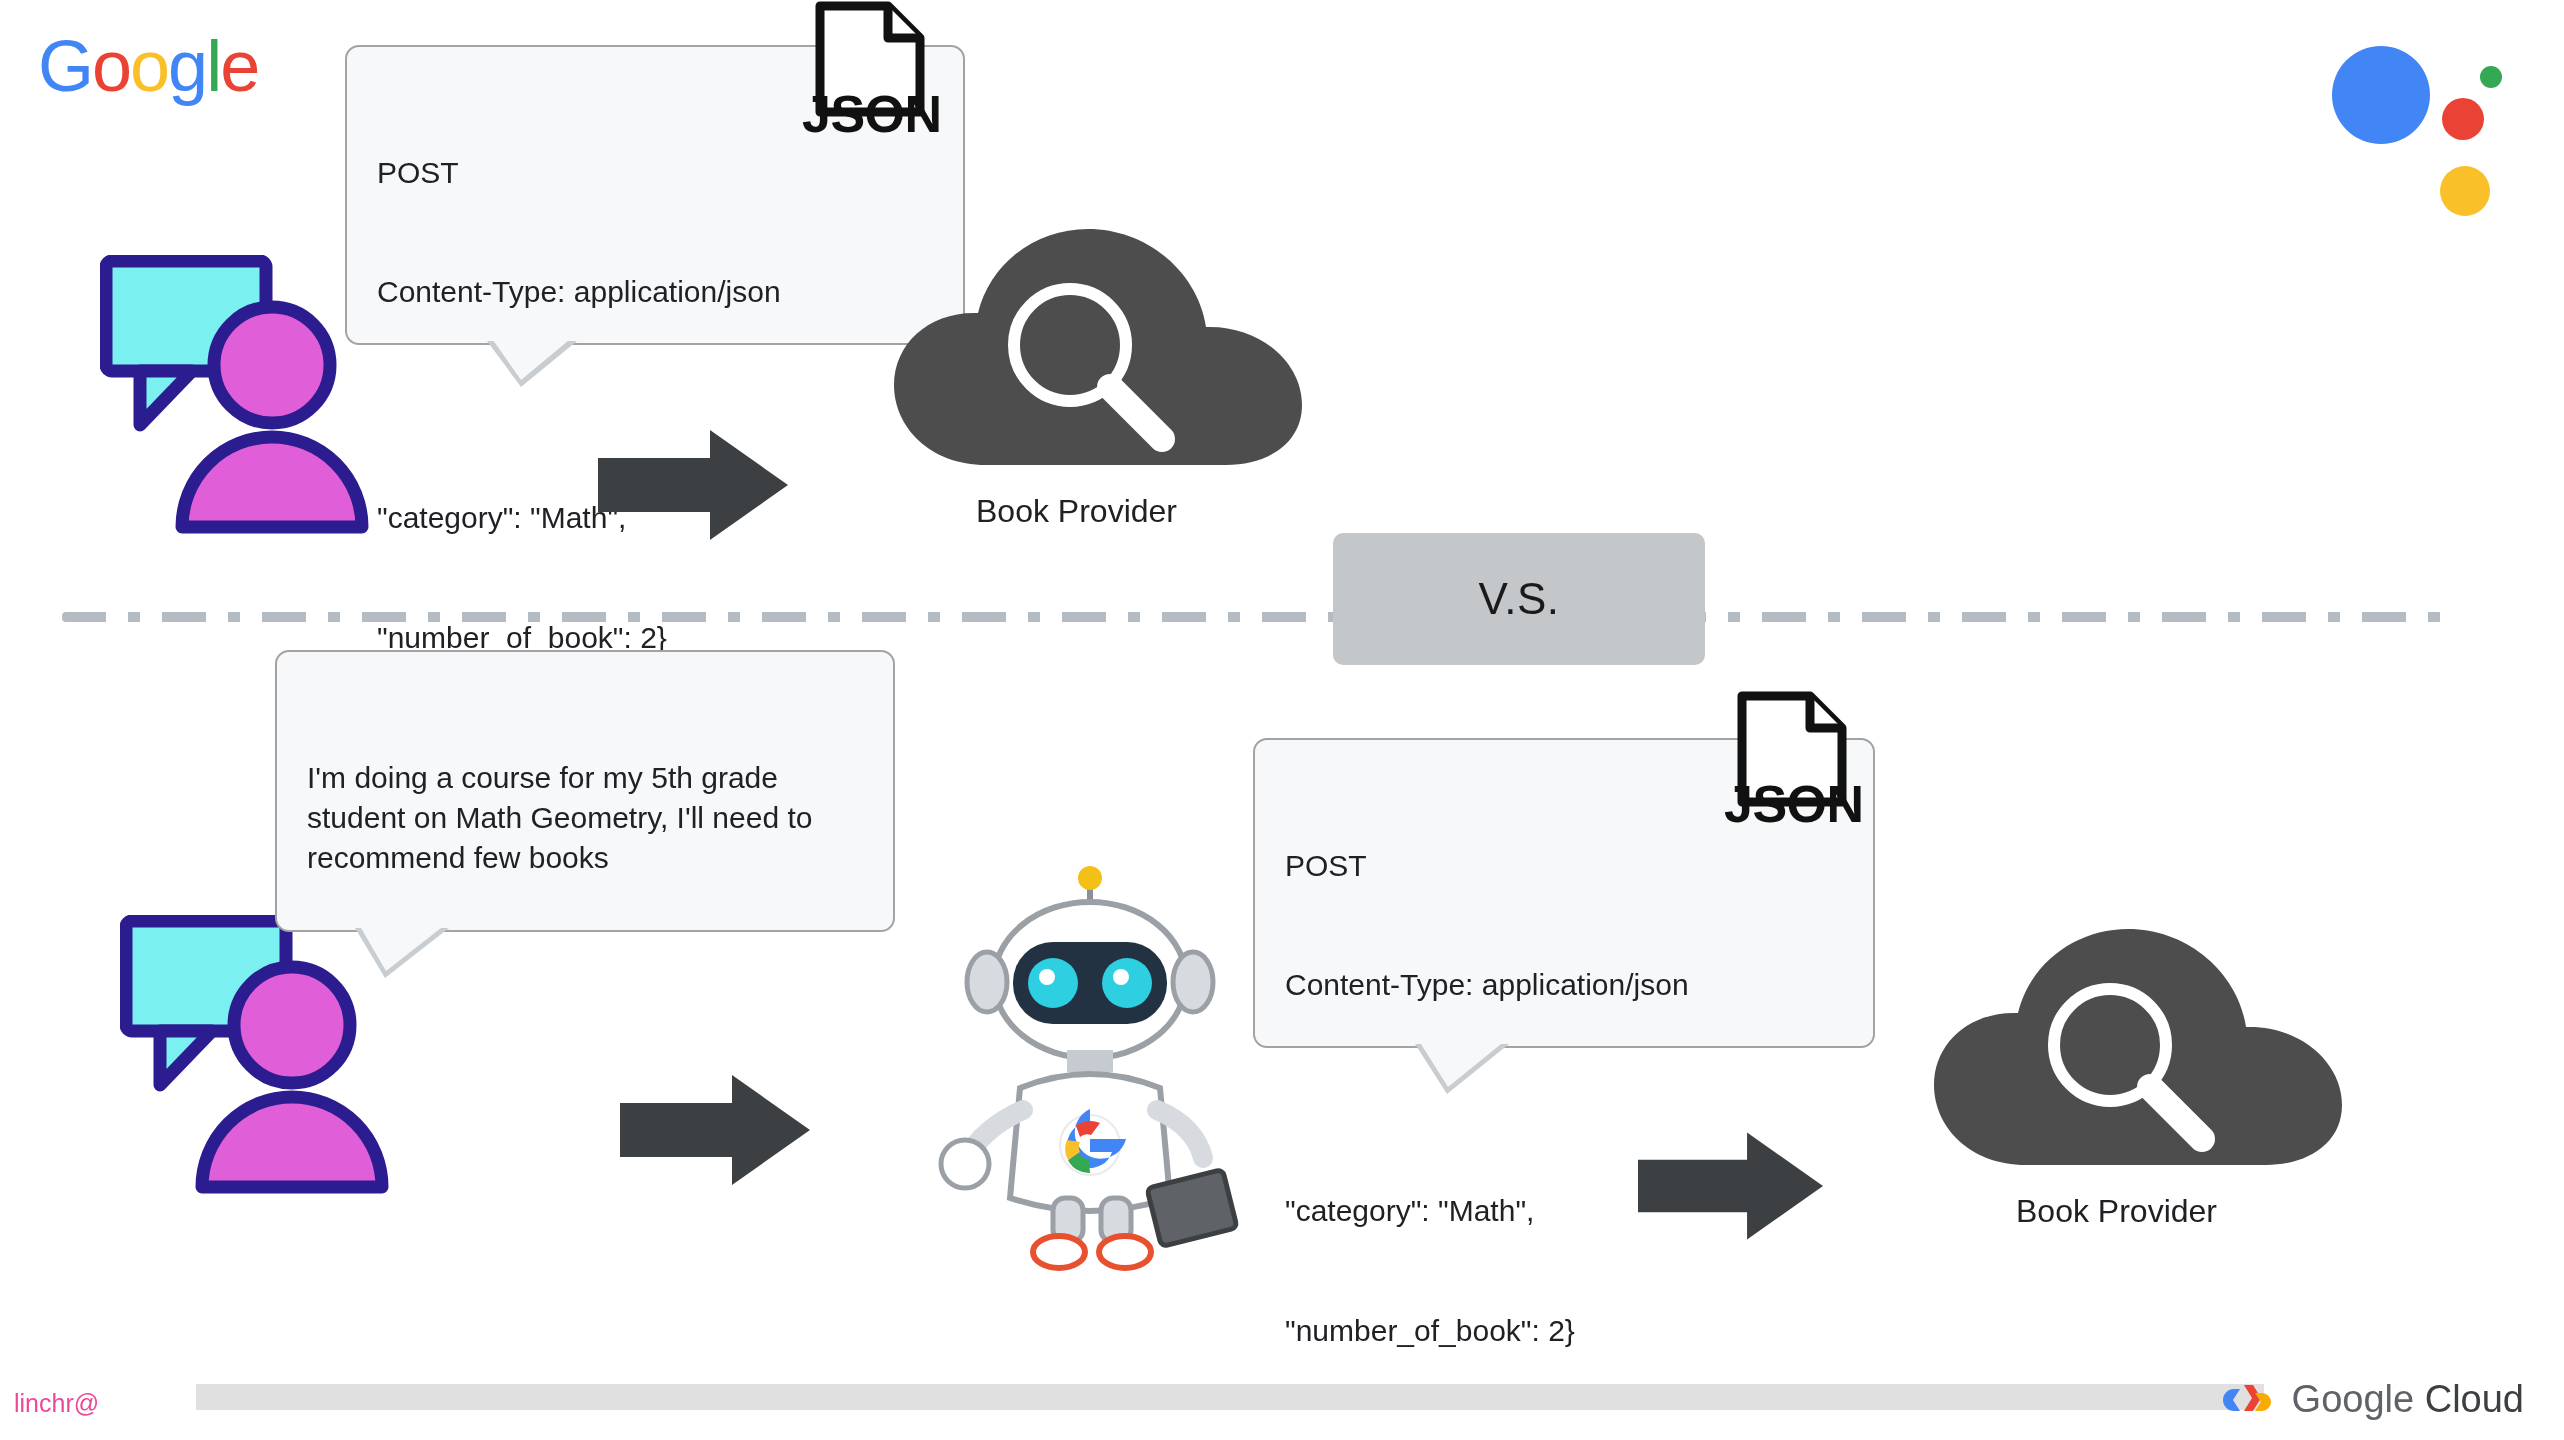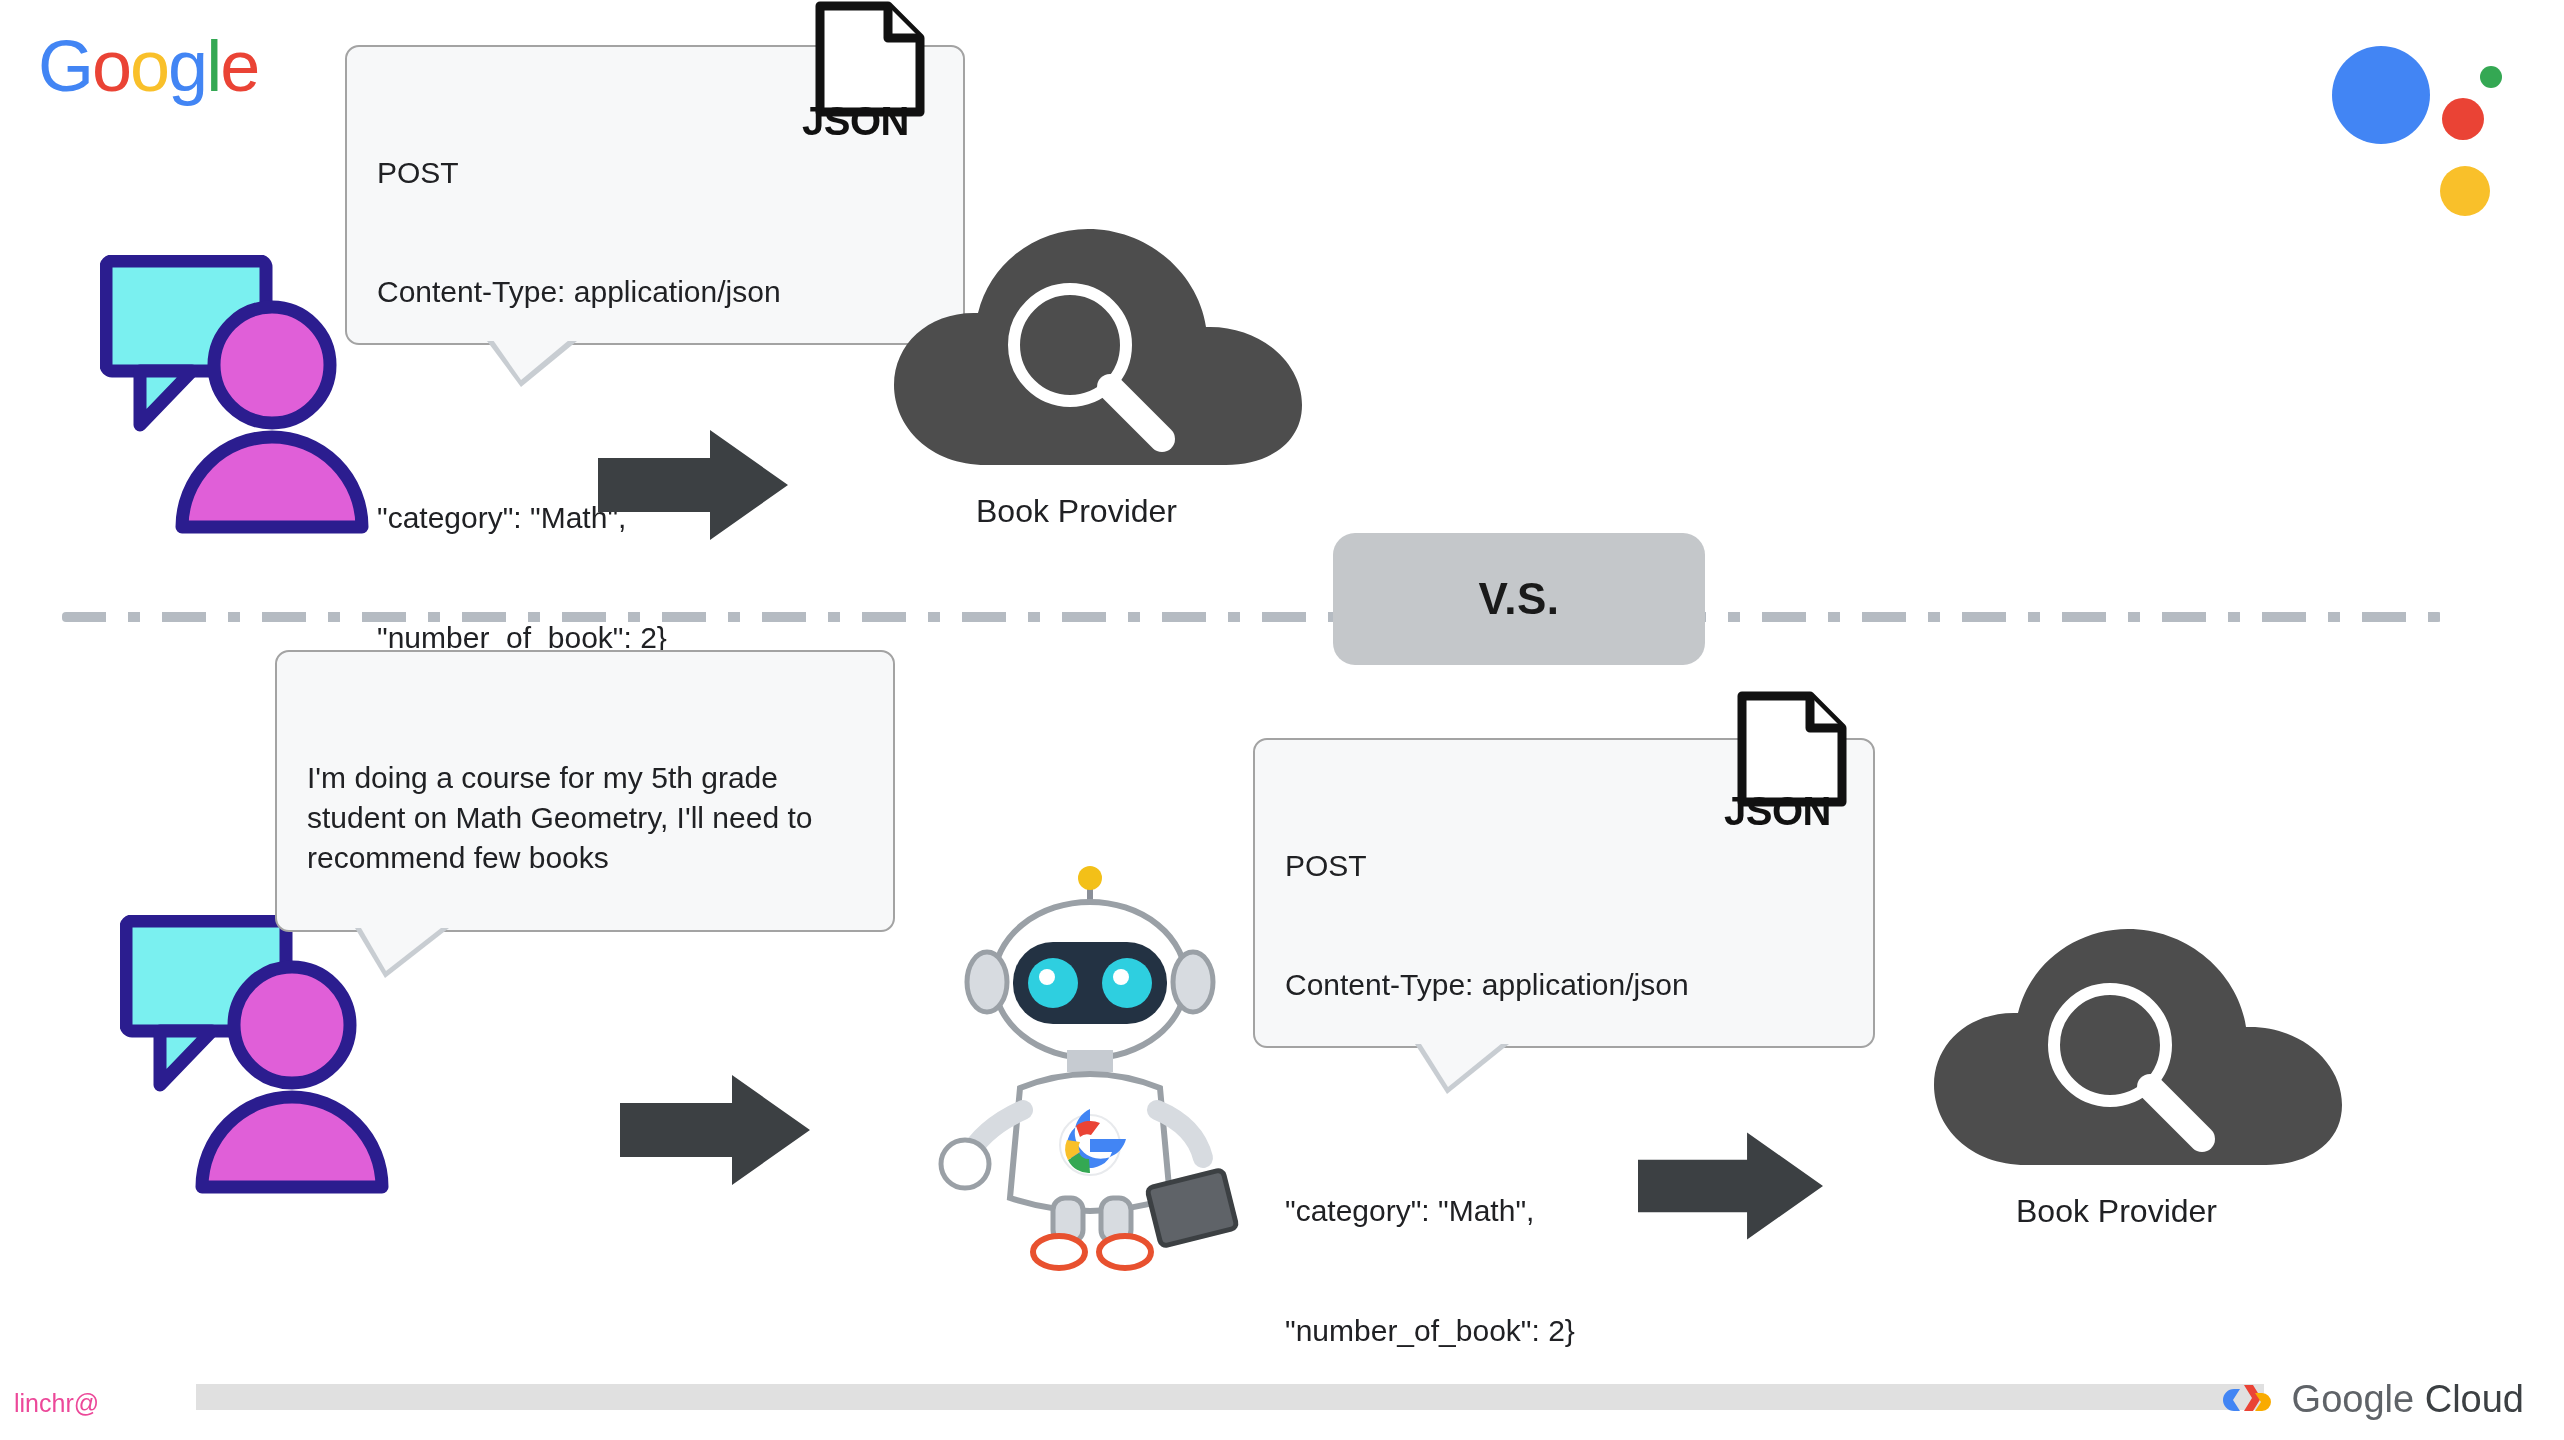--- a/index.html
+++ b/index.html
@@ -136,21 +136,21 @@
   
   .json-icon {
     position: absolute;
     width: 120px;
     height: 140px;
   }
   .json-icon .label {
     position: absolute;
     left: -8px;
     bottom: -4px;
-    font-size: 40px;
+    font-size: 52px;
     font-weight: bold;
     letter-spacing: -0.5px;
     color: #111;
   }
   #json-top { left: 810px; top: 0px; }
   #json-bottom { left: 1732px; top: 690px; }
 
   
   .arrow {
     position: absolute;
@@ -179,26 +179,26 @@
       #b5bbc2 66px, #b5bbc2 78px,
       transparent 78px, transparent 100px
     );
     border-radius: 4px;
   }
   .vs-badge {
     position: absolute;
     left: 1333px; top: 533px;
     width: 372px; height: 132px;
     background: #c4c7ca;
-    border-radius: 22px;
+    border-radius: 10px;
     display: flex;
     align-items: center;
     justify-content: center;
     font-size: 44px;
-    font-weight: bold;
+    font-weight: normal;
     color: #1a1a1a;
     letter-spacing: 0.5px;
   }
 
   
   .person { position: absolute; }
 
   
   .robot { position: absolute; left: 925px; top: 860px; width: 330px; height: 420px; }
 

